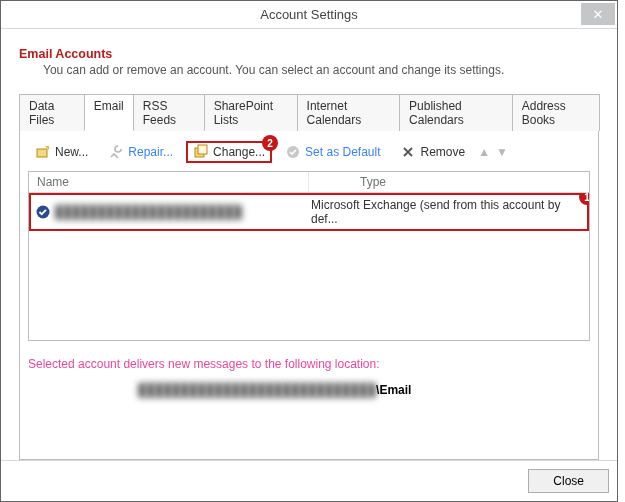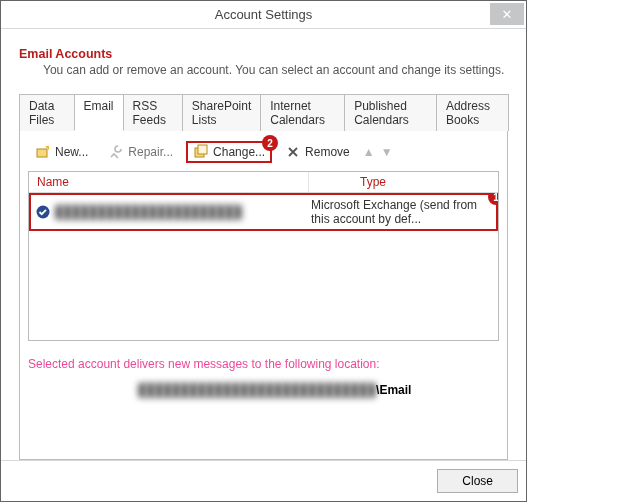--- a/index.html
+++ b/index.html
@@ -4,21 +4,21 @@
 <style>
 * { box-sizing: border-box; margin: 0; padding: 0; }
 body {
   font-family: "Segoe UI", Tahoma, sans-serif;
   font-size: 12px;
   background: #fff;
   width: 625px;
   height: 502px;
   overflow: hidden;
 }
-.window { width: 527px; height: 502px; border: 1px solid #646464; background: #fff; display: flex; flex-direction: column; }
+.window { width: 618px; height: 502px; border: 1px solid #646464; background: #fff; display: flex; flex-direction: column; }
 .titlebar {
   height: 28px;
   background: #fff;
   border-bottom: 1px solid #d8d8d8;
   display: flex;
   align-items: center;
   position: relative;
 }
 .titlebar .title { flex: 1; text-align: center; color: #444; font-size: 13px; }
 .close-btn {
@@ -69,42 +69,42 @@
   gap: 6px;
   padding-bottom: 8px;
 }
 .tbtn {
   display: flex; align-items: center; gap: 4px;
   padding: 2px 6px;
   color: #333;
   cursor: pointer;
   border: 1px solid transparent;
 }
-.tbtn.disabled { color: #737373; cursor: default; }
+.tbtn.disabled { color: #3b82f6; cursor: default; }
 .tbtn.highlight { border: 2px solid #c41818; padding: 1px 5px; position: relative; }
 .icon { width: 16px; height: 16px; display: inline-flex; align-items: center; justify-content: center; }
 .icon svg { width: 16px; height: 16px; }
 .marker {
   width: 16px; height: 16px; border-radius: 50%;
   background: #c41818; color: #fff; font-size: 10px; font-weight: bold;
   display: flex; align-items: center; justify-content: center;
   position: absolute;
 }
 .marker.m2 { top: -8px; right: -8px; }
 .marker.m1 { top: -6px; right: -8px; }
 
 .tablewrap { border: 1px solid #bcbcbc; flex: 0 0 auto; height: 170px; overflow: hidden; display: flex; flex-direction: column; }
 .thead {
   display: flex;
   background: #fff;
   border-bottom: 1px solid #d8d8d8;
 }
 .th {
   padding: 3px 8px;
-  color: #b91c1c;
+  color: #737373;
   font-size: 12px;
   border-right: 1px solid #e6e6e6;
 }
 .th.name { width: 280px; }
 .th.type { flex: 1; border-right: none; margin-left: 43px; }
 .tbody { flex: 1; overflow: auto; }
 .trow {
   display: flex;
   align-items: center;
   border: 2px solid #c41818;
@@ -182,20 +182,29 @@
         </div>
         <div class="tbtn highlight">
           <span class="icon">
               <svg viewBox="0 0 16 16">
                 <rect x="2" y="4" width="9" height="9" fill="#f5d97a" stroke="#b78b1e"></rect>
                 <rect x="5" y="1" width="9" height="9" fill="#fff6d9" stroke="#b78b1e"></rect>
               </svg>
             </span>
           <span>Change...</span>
           <div class="marker m2">2</div>
+        </div>
+        <div class="tbtn disabled">
+          <span class="icon">
+              <svg viewBox="0 0 16 16">
+                <circle cx="8" cy="8" r="6" fill="#c8c8c8"></circle>
+                <path d="M5 8 l2 2 l4 -4" fill="none" stroke="#fff" stroke-width="1.6"></path>
+              </svg>
+            </span>
+          <span>Set as Default</span>
         </div>
         <div class="tbtn">
           <span class="icon">
               <svg viewBox="0 0 16 16">
                 <path d="M4 4 L12 12 M12 4 L4 12" stroke="#555" stroke-width="1.8"></path>
               </svg>
             </span>
           <span>Remove</span>
         </div>
         <span class="arrow">▲</span>

